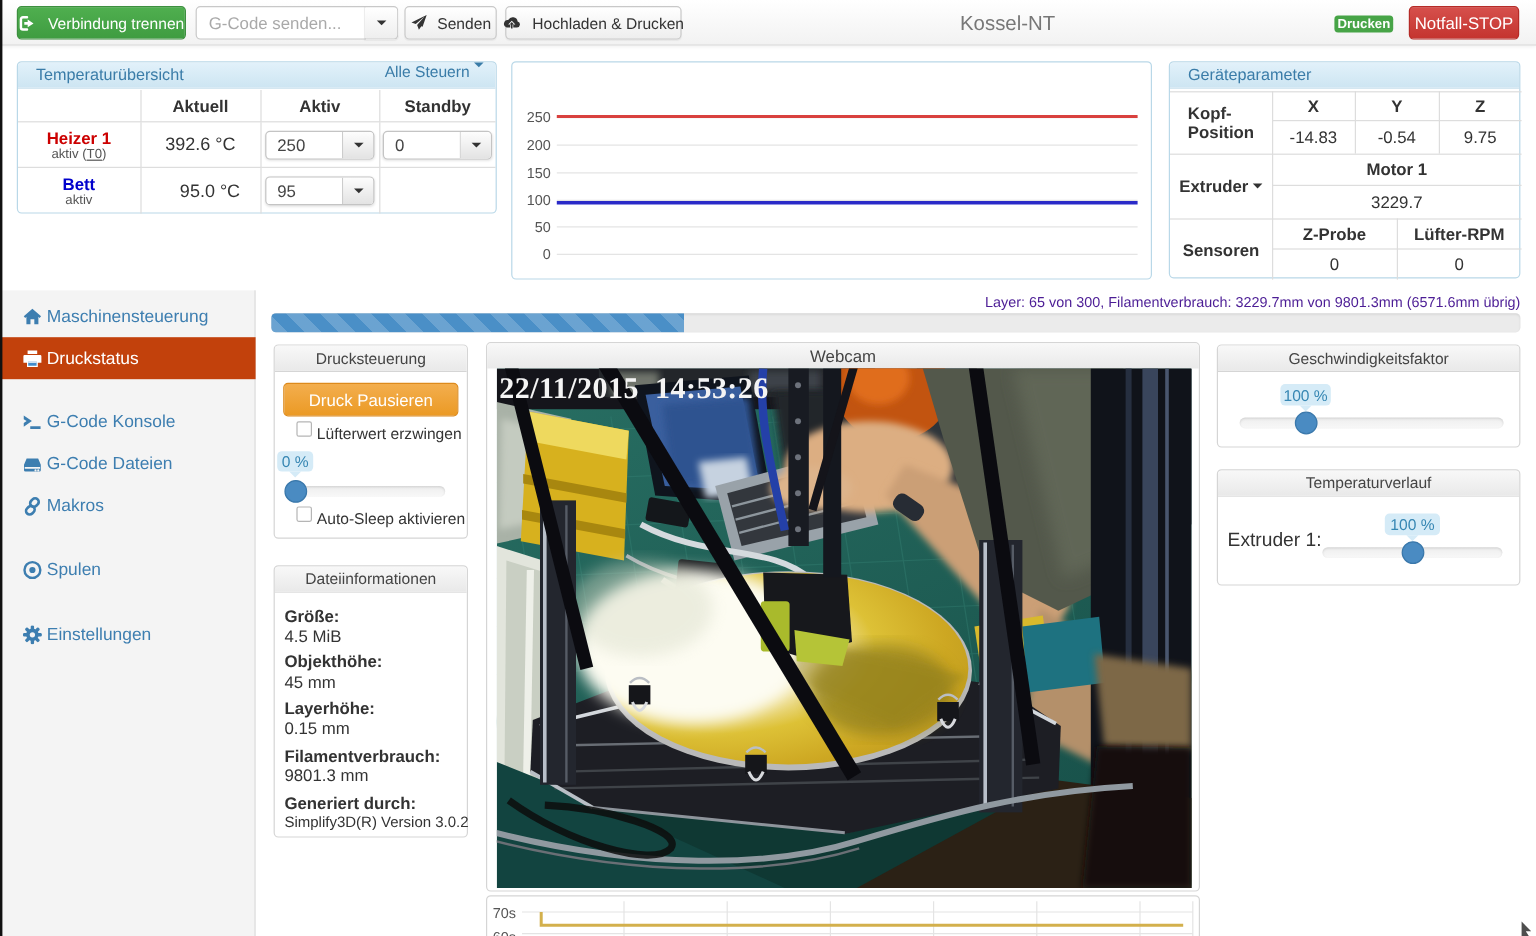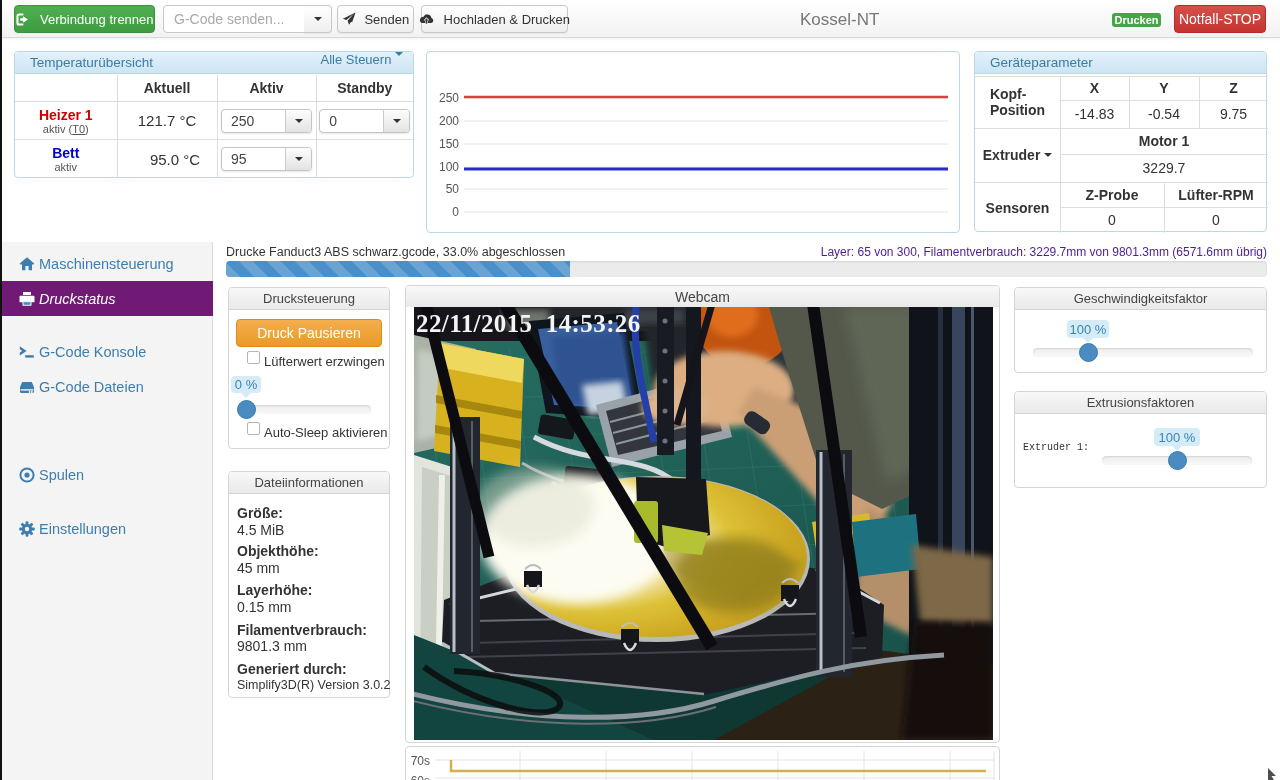--- a/index.html
+++ b/index.html
@@ -56,21 +56,21 @@
 
 #p-ger { left:974px; top:51px; width:293px; height:181px; }
 #p-ger .phead-info { font-size:13.5px; }
 
 #sidebar { left:0; top:242px; width:213px; height:538px; background:#f4f4f4;
   border-right:1px solid #dcdcdc; }
 .sitem { position:absolute; left:0; width:213px; height:35px; display:flex;
   align-items:center; color:#3d7eb0; font-size:14.5px; }
 .sitem .sicon { position:absolute; left:19px; width:16px; height:16px; }
 .sitem .stext { position:absolute; left:39px; }
-.sitem.sel { background:#701a75; color:#fff;font-style:italic; }
+.sitem.sel { background:#c2410c; color:#fff; }
 
 #prog-ltext { left:226px; top:245px; font-size:12.5px; color:#333; }
 #prog-rtext { right:13px; top:245px; font-size:12px; color:#4c1d95; }
 #prog-track { left:226px; top:261px; width:1041px; height:16px; background:#ebebeb;
   border-radius:4px; box-shadow:inset 0 1px 2px rgba(0,0,0,.1); overflow:hidden; }
 #prog-fill { position:absolute; left:0; top:0; width:344px; height:16px; background:#4a8fc7;
   background-image:repeating-linear-gradient(45deg, rgba(255,255,255,.18) 0 10px, rgba(255,255,255,0) 10px 20px); }
 
 #p-ctrl { left:228px; top:287px; width:162px; height:162px; }
 #btn-pause { position:absolute; left:7px; top:31px; width:146px; height:28px; border-radius:4px;
@@ -158,21 +158,21 @@
       <td style="border-top:none;border-left:none;"></td>
       <td style="border-top:none;font-weight:bold;">Aktuell</td>
       <td style="border-top:none;font-weight:bold;">Aktiv</td>
       <td style="border-top:none;border-right:none;font-weight:bold;">Standby</td>
     </tr>
     <tr style="height:36px;">
       <td style="border-left:none;">
                 <div style="color:#c00;font-weight:bold;">Heizer 1</div>
                 <div style="font-size:11px;color:#555;">aktiv (<u>T0</u>)</div>
               </td>
-      <td style="font-size:15px;">121.7 °C</td>
+      <td style="font-size:15px;">392.6 °C</td>
       <td>
                 <div class="sbx">
                   <span class="selv">250</span>
                   <span class="selr">
                     <span class="caret"></span>
                   </span>
                 </div>
               </td>
       <td style="border-right:none;">
                 <div class="sbx">
@@ -277,20 +277,29 @@
       </div>
 <div class="sitem" style="top:127px">
         <svg class="sicon" viewBox="0 0 16 16" style="fill:#3d7eb0">
           <path d="M3.2 3h9.6l2.2 5.2v4.6a1.2 1.2 0 0 1-1.2 1.2H2.2A1.2 1.2 0 0 1 1 12.8V8.2z"></path>
           <path d="M1.6 10.2h12.8v1.4H1.6z" fill="#f4f4f4"></path>
           <circle cx="10.6" cy="13" r="0.9" fill="#f4f4f4"></circle>
           <circle cx="12.9" cy="13" r="0.9" fill="#f4f4f4"></circle>
         </svg>
         <span class="stext">G-Code Dateien</span>
       </div>
+<div class="sitem" style="top:162px">
+        <svg class="sicon" viewBox="0 0 16 16" style="fill:#3d7eb0">
+          <g fill="none" stroke="#3d7eb0" stroke-width="2.2">
+            <rect x="6.7" y="1" width="6" height="7.6" rx="3" transform="rotate(45 9.7 4.8)"></rect>
+            <rect x="3.3" y="7.4" width="6" height="7.6" rx="3" transform="rotate(45 6.3 11.2)"></rect>
+          </g>
+        </svg>
+        <span class="stext">Makros</span>
+      </div>
 <div class="sitem" style="top:215px">
         <svg class="sicon" viewBox="0 0 16 16" style="fill:#3d7eb0">
           <circle cx="8" cy="8" r="6.6" fill="none" stroke="#3d7eb0" stroke-width="2"></circle>
           <circle cx="8" cy="8" r="2.6"></circle>
         </svg>
         <span class="stext">Spulen</span>
       </div>
 <div class="sitem" style="top:269px">
         <svg class="sicon" viewBox="0 0 16 16" style="fill:#3d7eb0">
           <g>
@@ -303,21 +312,20 @@
             <rect x="6.6" y="0.2" width="2.8" height="4" rx="1" transform="rotate(225 8 8)"></rect>
             <rect x="6.6" y="0.2" width="2.8" height="4" rx="1" transform="rotate(270 8 8)"></rect>
             <rect x="6.6" y="0.2" width="2.8" height="4" rx="1" transform="rotate(315 8 8)"></rect>
             <circle cx="8" cy="8" r="2.2" fill="#f4f4f4"></circle>
           </g>
         </svg>
         <span class="stext">Einstellungen</span>
       </div>
 </div>
 
-<div id="prog-ltext" class="abs">Drucke Fanduct3 ABS schwarz.gcode, 33.0% abgeschlossen</div>
 <div id="prog-rtext" class="abs">Layer: 65 von 300, Filamentverbrauch: 3229.7mm von 9801.3mm (6571.6mm übrig)</div>
 <div id="prog-track" class="abs">
       <div id="prog-fill"></div>
     </div>
 
 <div id="p-ctrl" class="panel abs">
   <div class="phead">Drucksteuerung</div>
   <div id="btn-pause">Druck Pausieren</div>
   <div class="cb" style="left:18px;top:63px;"></div>
   <div class="lbl14" style="left:35px;top:66px;">Lüfterwert erzwingen</div>
@@ -502,22 +510,22 @@
 </div>
 
 <div id="p-speed" class="panel abs">
   <div class="phead">Geschwindigkeitsfaktor</div>
   <div class="tipbadge" style="left:52px;top:32px;width:42px;height:18px;">100 %</div>
   <div class="track" style="left:18px;top:60px;width:220px;"></div>
   <div class="knob" style="left:64px;top:55px;"></div>
 </div>
 
 <div id="p-ext" class="panel abs">
-  <div class="phead">Extrusionsfaktoren</div>
-  <div class="lbl14" style="left:8px;top:50px;font-size:10px;font-family:Liberation Mono, monospace;">Extruder 1:</div>
+  <div class="phead">Temperaturverlauf</div>
+  <div class="lbl14" style="left:8px;top:50px;font-size:16px;">Extruder 1:</div>
   <div class="tipbadge" style="left:139px;top:36px;width:46px;height:18px;">100 %</div>
   <div class="track" style="left:87px;top:64px;width:150px;"></div>
   <div class="knob" style="left:153px;top:59px;"></div>
 </div>
 
 <div id="p-bot" class="panel abs" style="border-radius:4px 4px 0 0;">
   <svg width="593" height="58" viewBox="0 0 593 58" style="position:absolute;left:0;top:0" font-family="Liberation Sans, sans-serif">
         <line x1="114" y1="4" x2="114" y2="58" stroke="#e4e4e4" stroke-width="1"></line>
         <line x1="200" y1="4" x2="200" y2="58" stroke="#e4e4e4" stroke-width="1"></line>
         <line x1="286" y1="4" x2="286" y2="58" stroke="#e4e4e4" stroke-width="1"></line>

